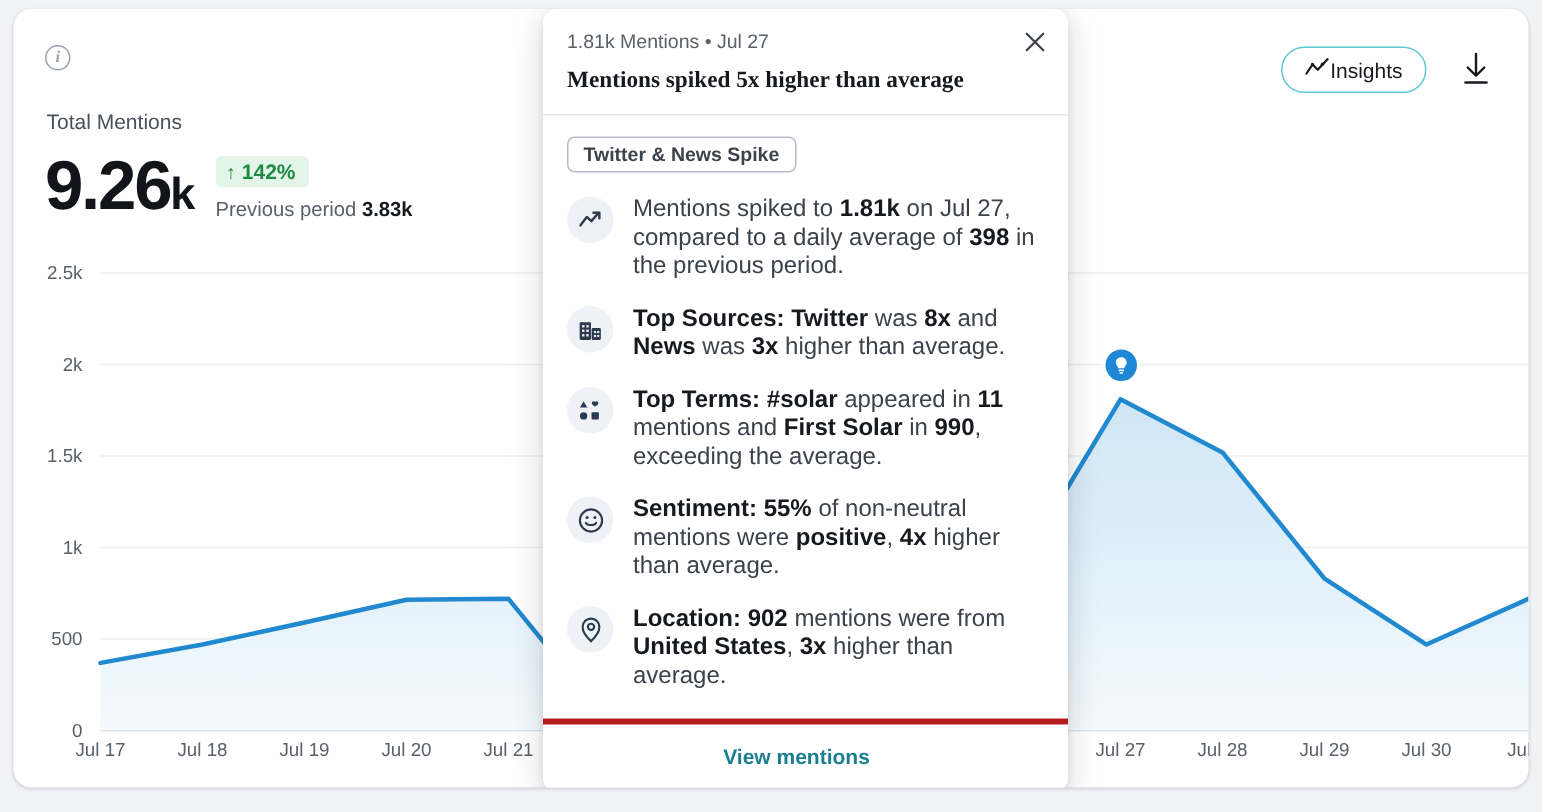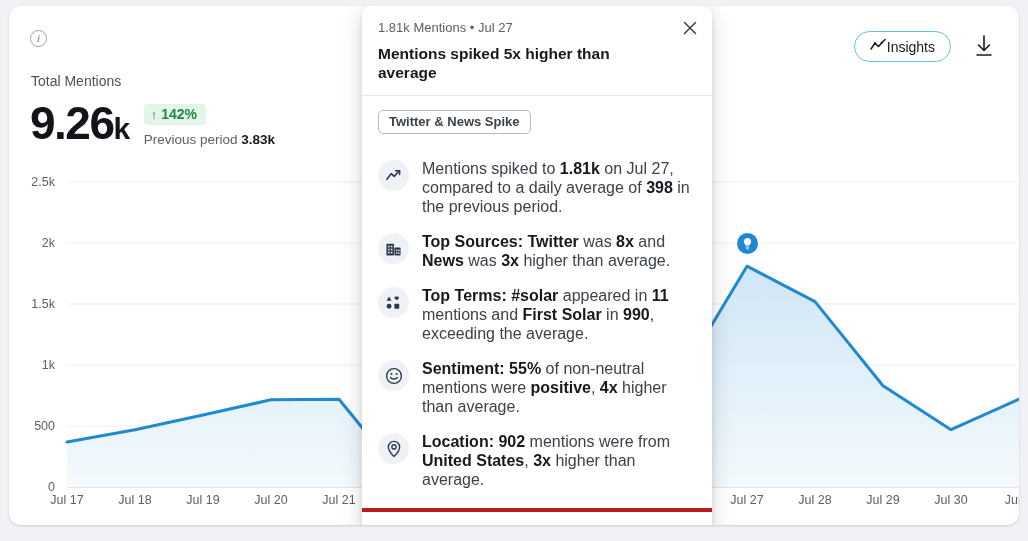--- a/index.html
+++ b/index.html
@@ -182,39 +182,40 @@
     font-size: 13px;
     color: #5a6169;
     margin-bottom: 9px;
   }
   .pop-title {
     font-size: 15.5px;
     font-weight: bold;
     color: #16191d;
     line-height: 19px;
     padding-right: 24px;
+    font-family: Liberation Serif, serif;
   }
   .pop-close {
     position: absolute;
     right: 13px;
     top: 13px;
     width: 18px;
     height: 18px;
     cursor: pointer;
   }
   .pop-body { padding: 14px 16px 4px 16px; }
   .chip {
     display: inline-block;
     border: 1px solid #b6bcc4;
     border-radius: 5px;
     padding: 3px 10px 4px 10px;
     font-size: 13px;
     font-weight: bold;
     color: #3b424a;
-    margin-bottom: 24px;
+    margin-bottom: 14px;
   }
   .insight {
     display: flex;
     gap: 13px;
     margin-bottom: 15px;
     align-items: flex-start;
   }
   .ins-icon {
     flex: 0 0 auto;
     width: 31px;

